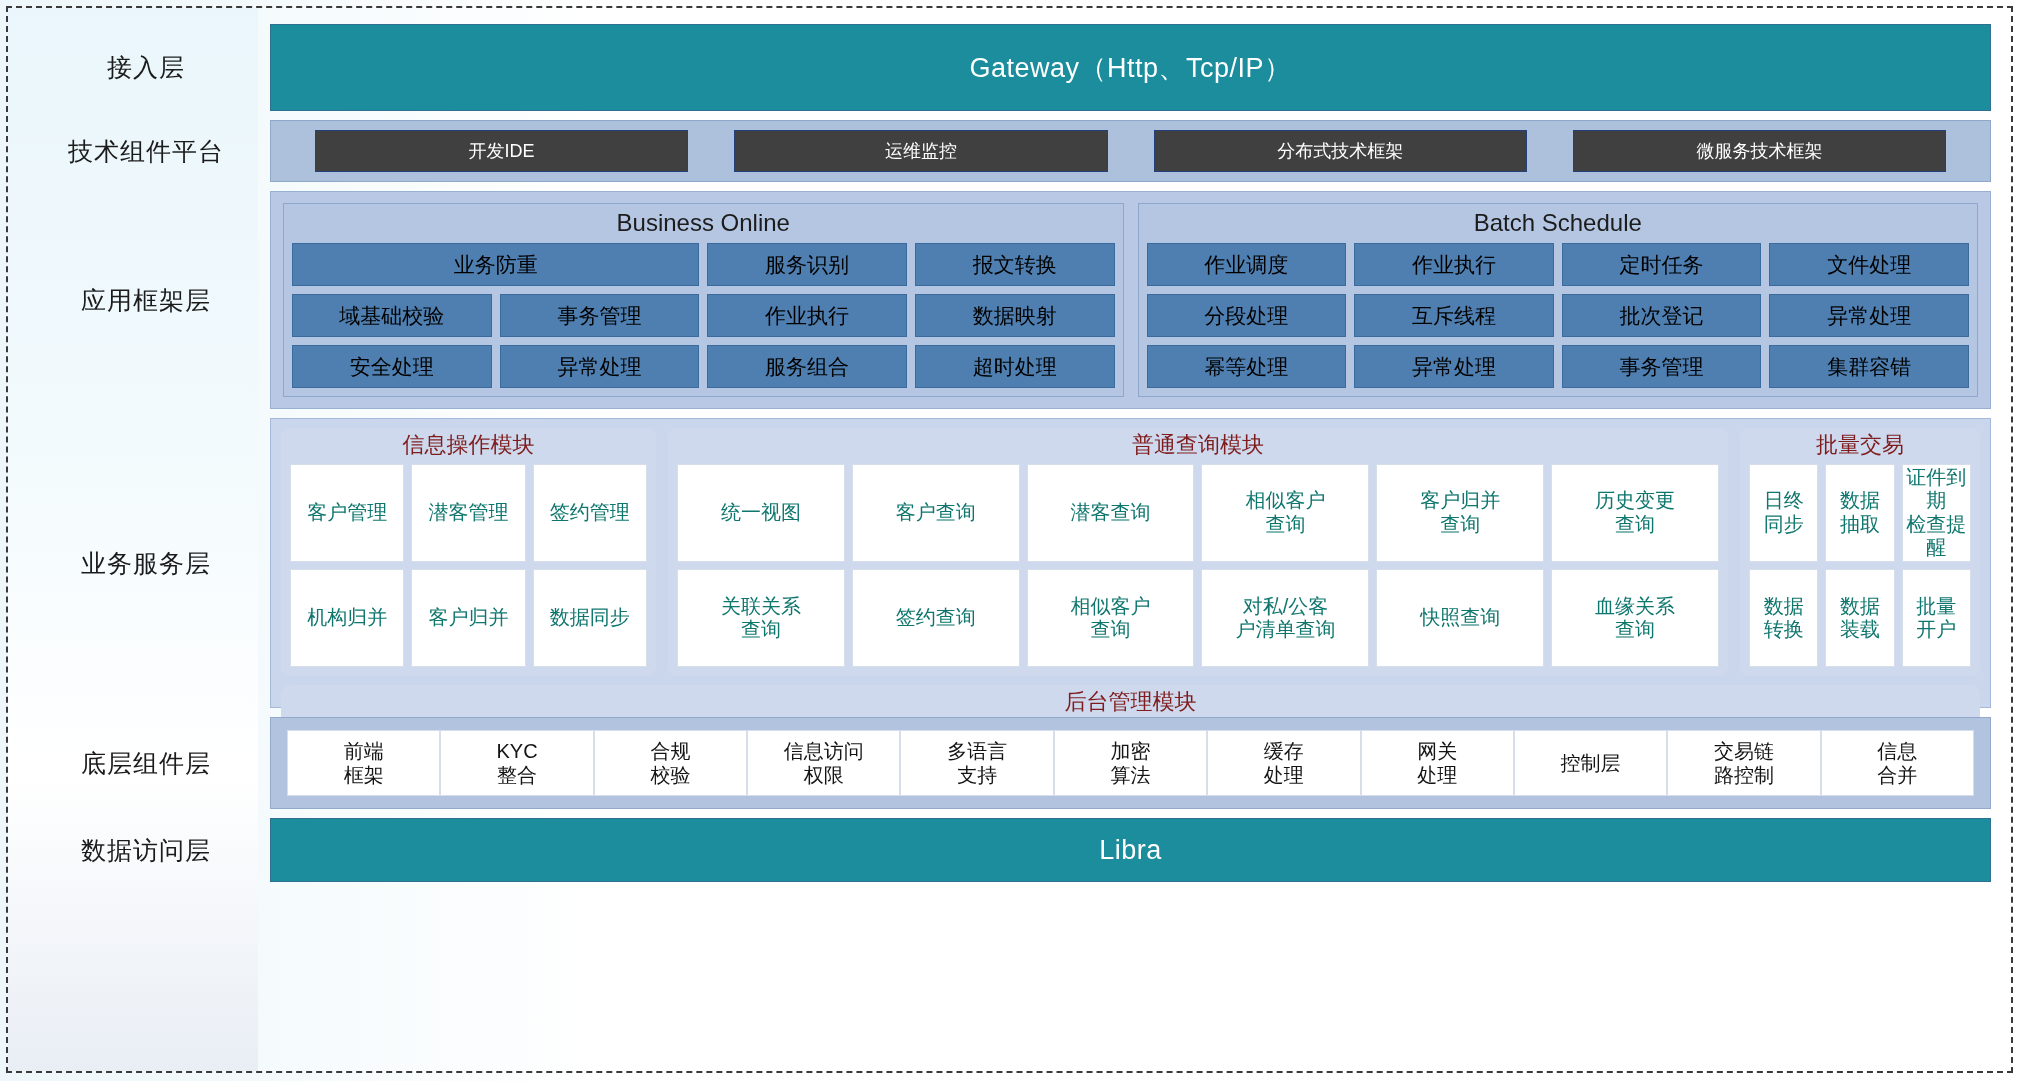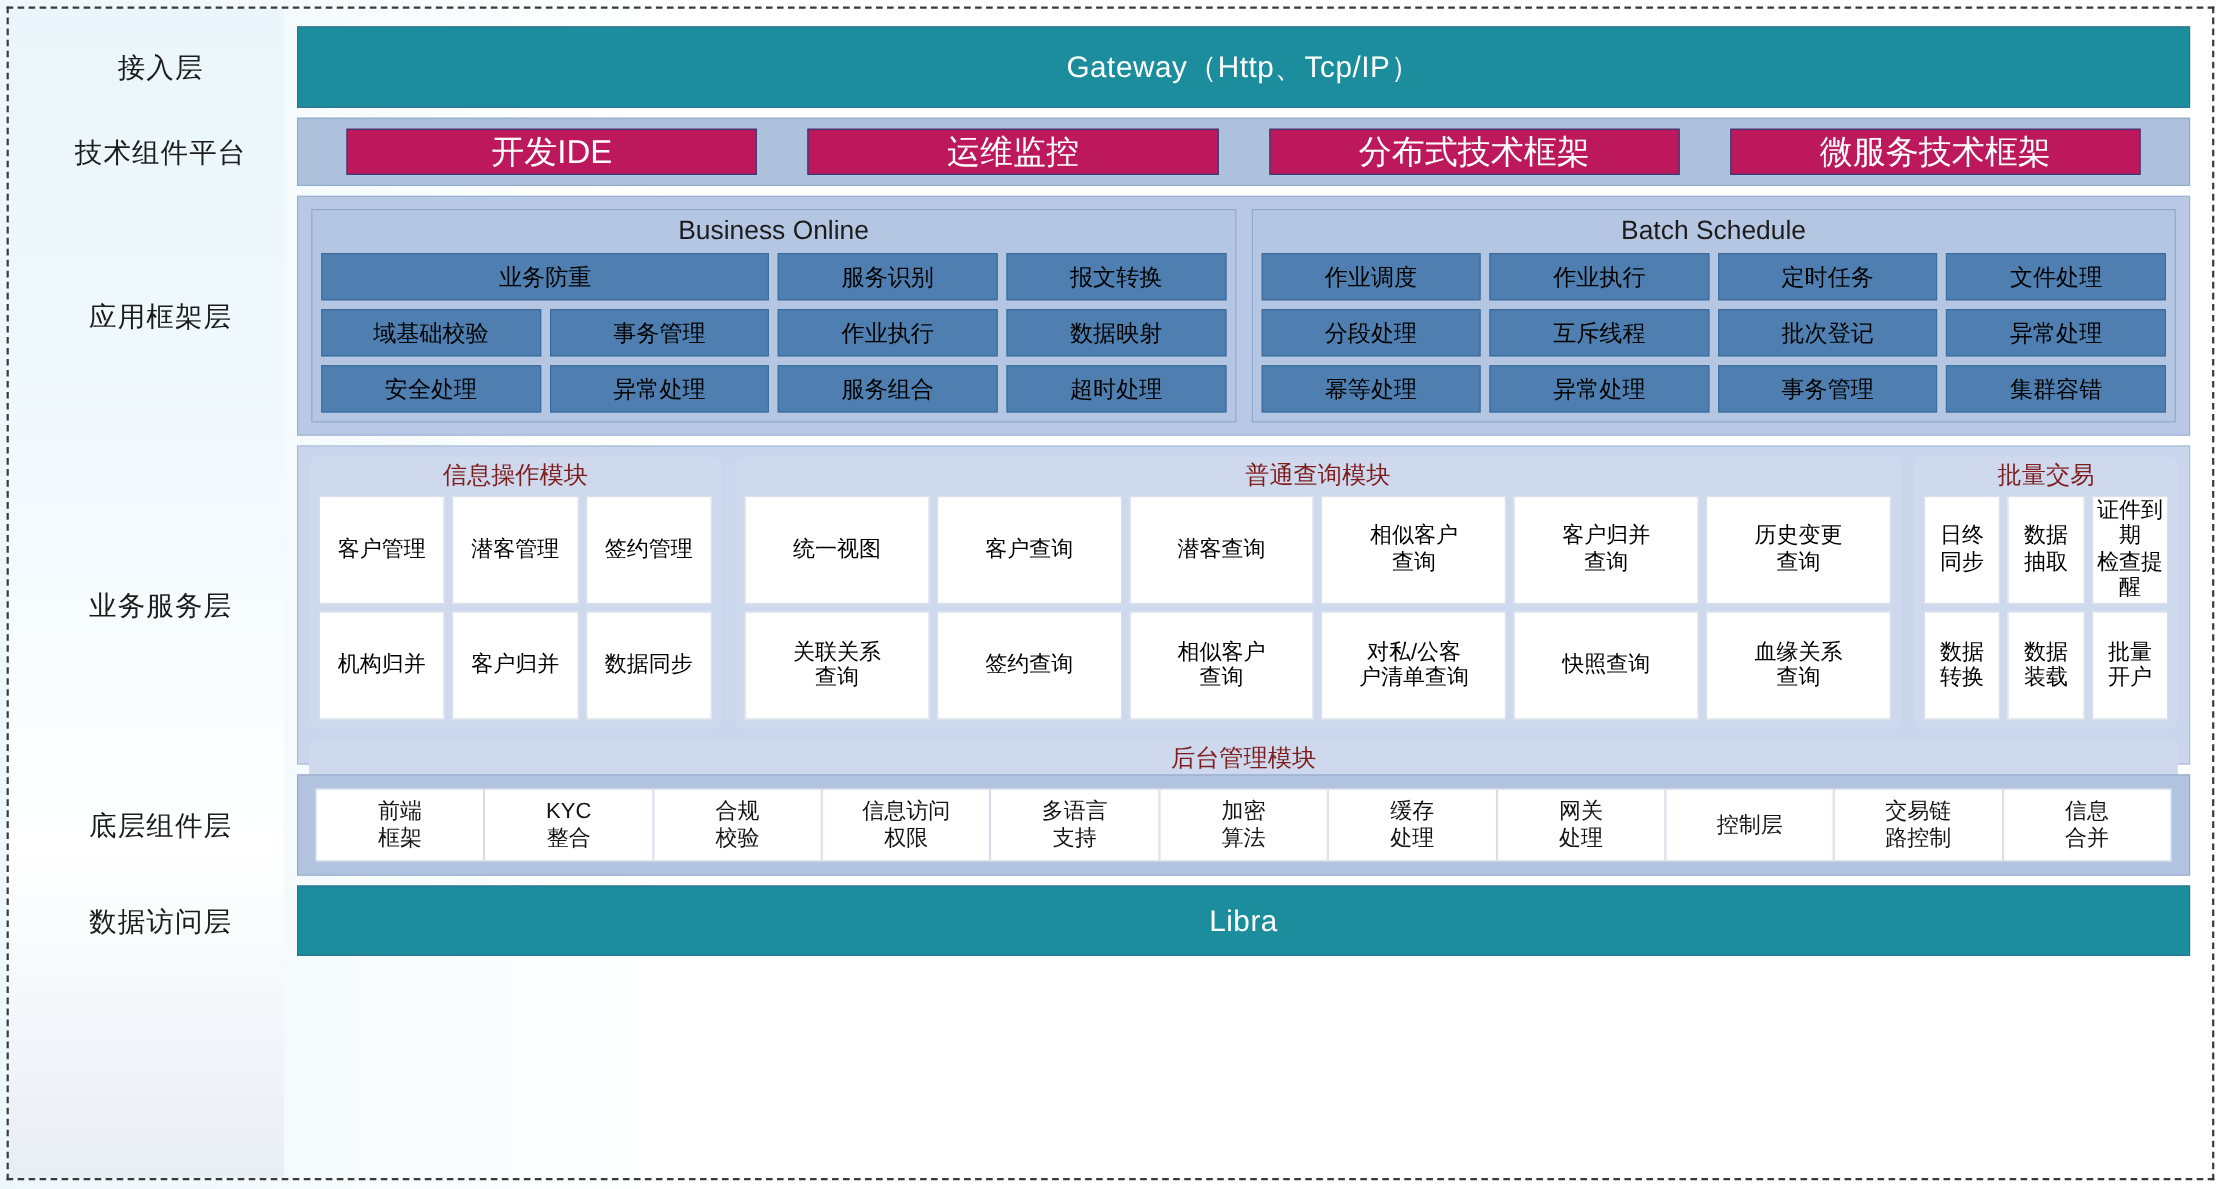--- a/index.html
+++ b/index.html
@@ -58,41 +58,41 @@
     flex: 1 1 auto;
     background: #1b8d9c;
     border: 1px solid #2f6f8f;
     display: flex;
     align-items: center;
     justify-content: center;
     color: #ffffff;
     font-size: 27px;
     letter-spacing: .5px;
   }
-  .gateway-row { height: 74px; }
+  .gateway-row { height: 87px; }
   .libra-row { height: 64px; }
 
   
   .tech-panel {
     flex: 1 1 auto;
     background: #adc1dd;
     border: 1px solid #8fa8ca;
     display: flex;
     align-items: center;
     justify-content: space-around;
     padding: 0 44px;
     gap: 46px;
   }
   .tech-chip {
     flex: 1 1 0;
     height: 42px;
-    background: #be185d;
+    background: #404040;
     border: 1px solid #24407a;
     color: #ffffff;
-    font-size: 30px;
+    font-size: 18px;
     display: flex; align-items: center; justify-content: center;
   }
   .tech-row { height: 62px; }
 
   
   .app-row { height: 218px; }
   .app-panel {
     flex: 1 1 auto;
     background: #b9c9e5;
     border: 1px solid #9ab0d2;
@@ -162,21 +162,21 @@
   }
   .mod-cells {
     flex: 1 1 auto;
     display: grid;
     grid-auto-rows: 1fr;
     gap: 7px;
   }
   .mod-cell {
     background: #ffffff;
     border: 1px solid #d6dee9;
-    color: #000000;
+    color: #0f766e;
     font-size: 20px;
     line-height: 1.18;
     display: flex; align-items: center; justify-content: center;
     text-align: center;
     padding: 1px 3px;
   }
   .mod-info   { flex: 0 0 375px; }
   .mod-info  .mod-cells { grid-template-columns: repeat(3, 1fr); }
   .mod-query { flex: 1 1 auto; }
   .mod-query .mod-cells { grid-template-columns: repeat(6, 1fr); }

